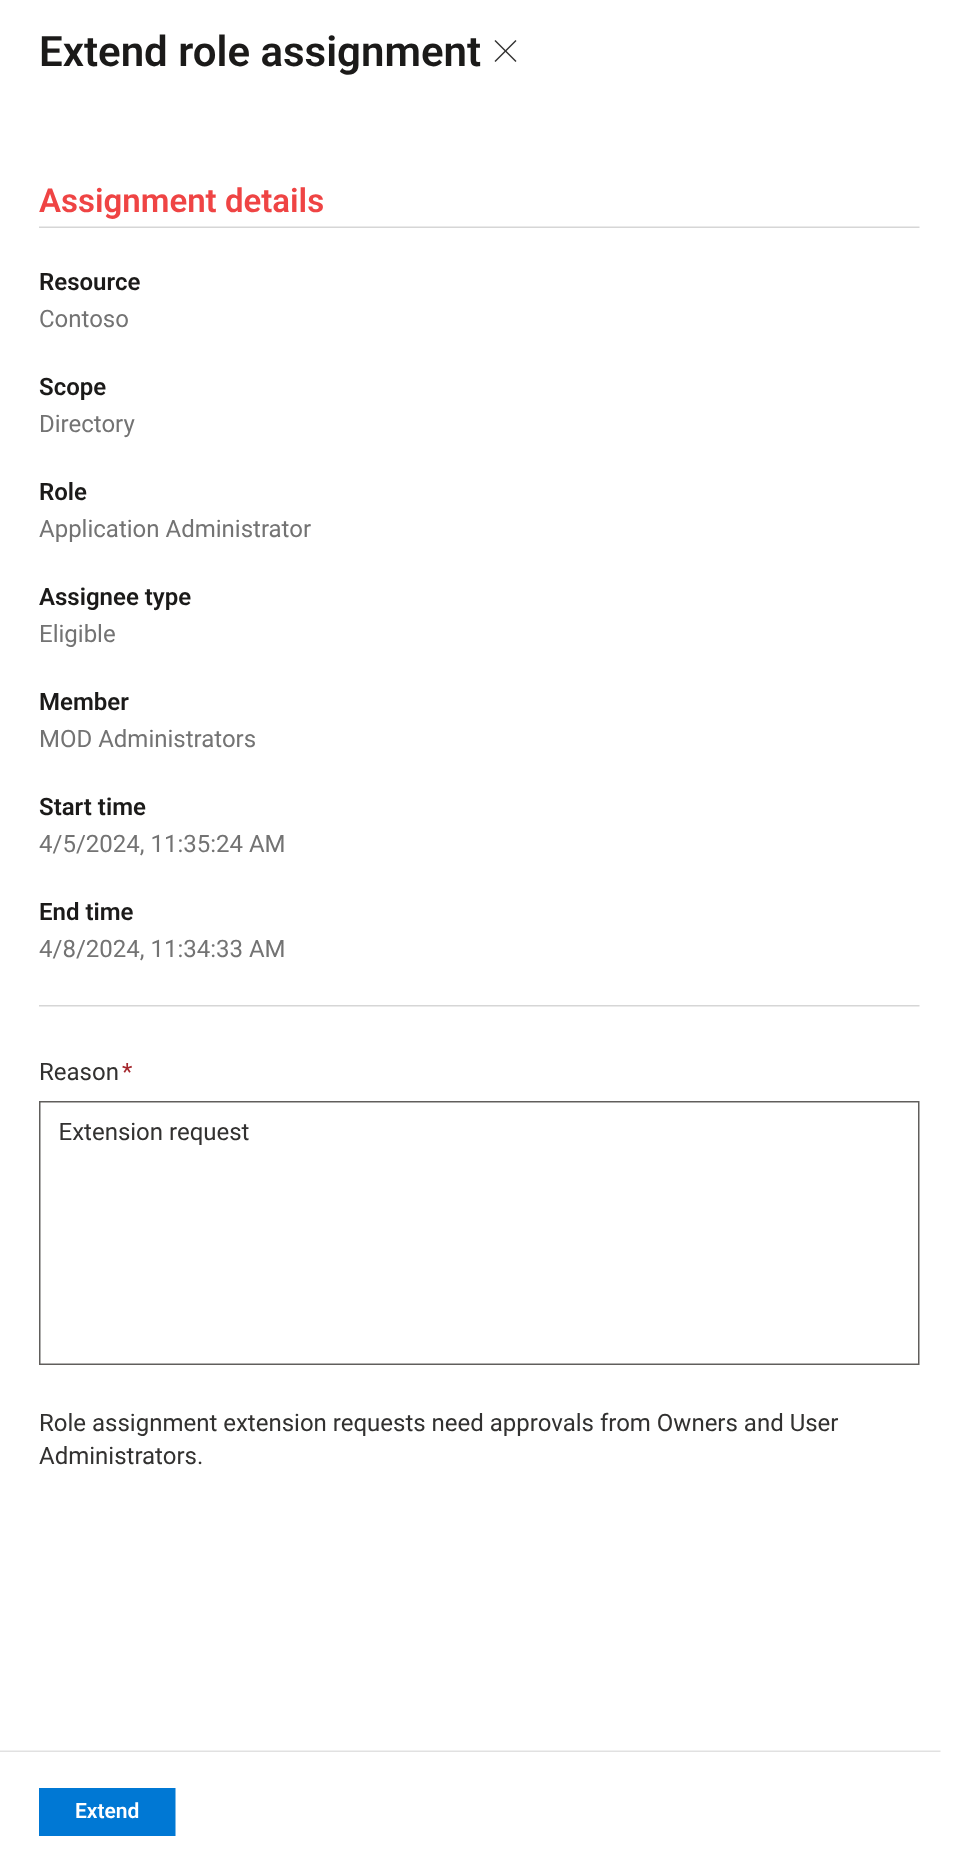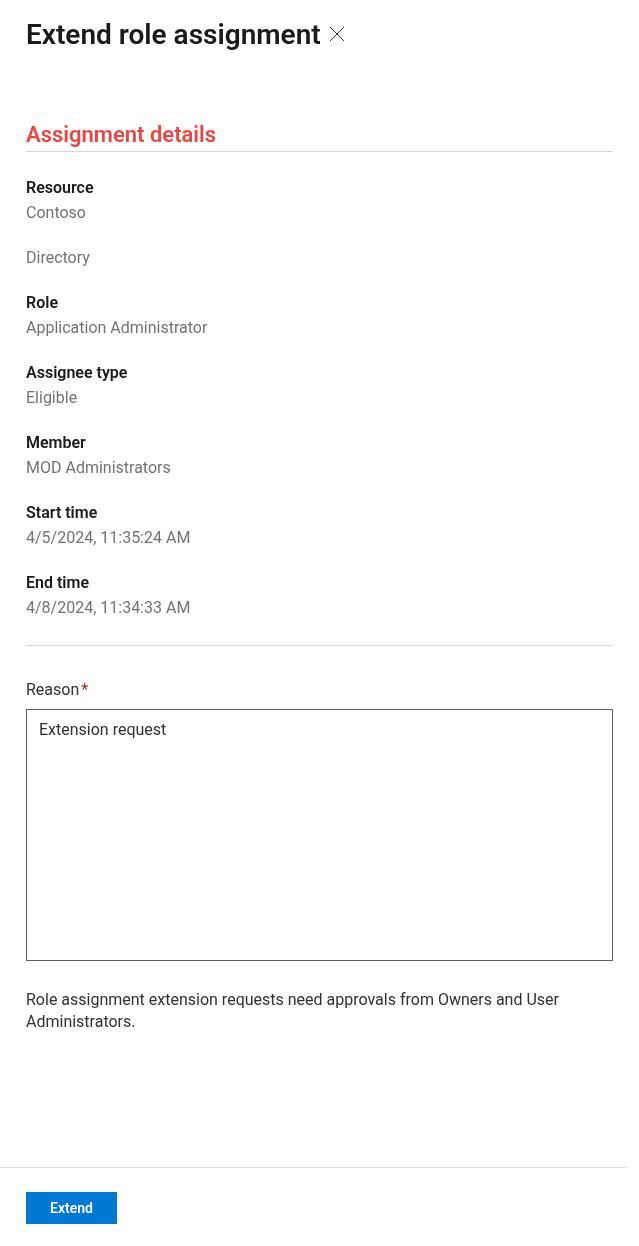--- a/index.html
+++ b/index.html
@@ -80,21 +80,21 @@
       color: #323130;
       font-weight: 400;
       margin-top: 34px;
     }
     .required-star {
       color: #a4262c;
       margin-left: 2px;
     }
     .reason-textarea {
       width: 100%;
-      height: 252px;
+      height: 176px;
       margin-top: 10px;
       padding: 10px 12px;
       font-size: 16px;
       font-family: inherit;
       color: #323130;
       border: 1px solid #605e5c;
       resize: none;
       outline: none;
       background: #ffffff;
     }
@@ -142,20 +142,21 @@
   </div>
 
   <h2 class="section-heading">Assignment details</h2>
 
   <div class="field-block">
     <div class="field-label">Resource</div>
     <div class="field-value">Contoso</div>
   </div>
 
   <div class="field-block">
+    <div class="field-label">Scope</div>
     <div class="field-value">Directory</div>
   </div>
 
   <div class="field-block">
     <div class="field-label">Role</div>
     <div class="field-value">Application Administrator</div>
   </div>
 
   <div class="field-block">
     <div class="field-label">Assignee type</div>

